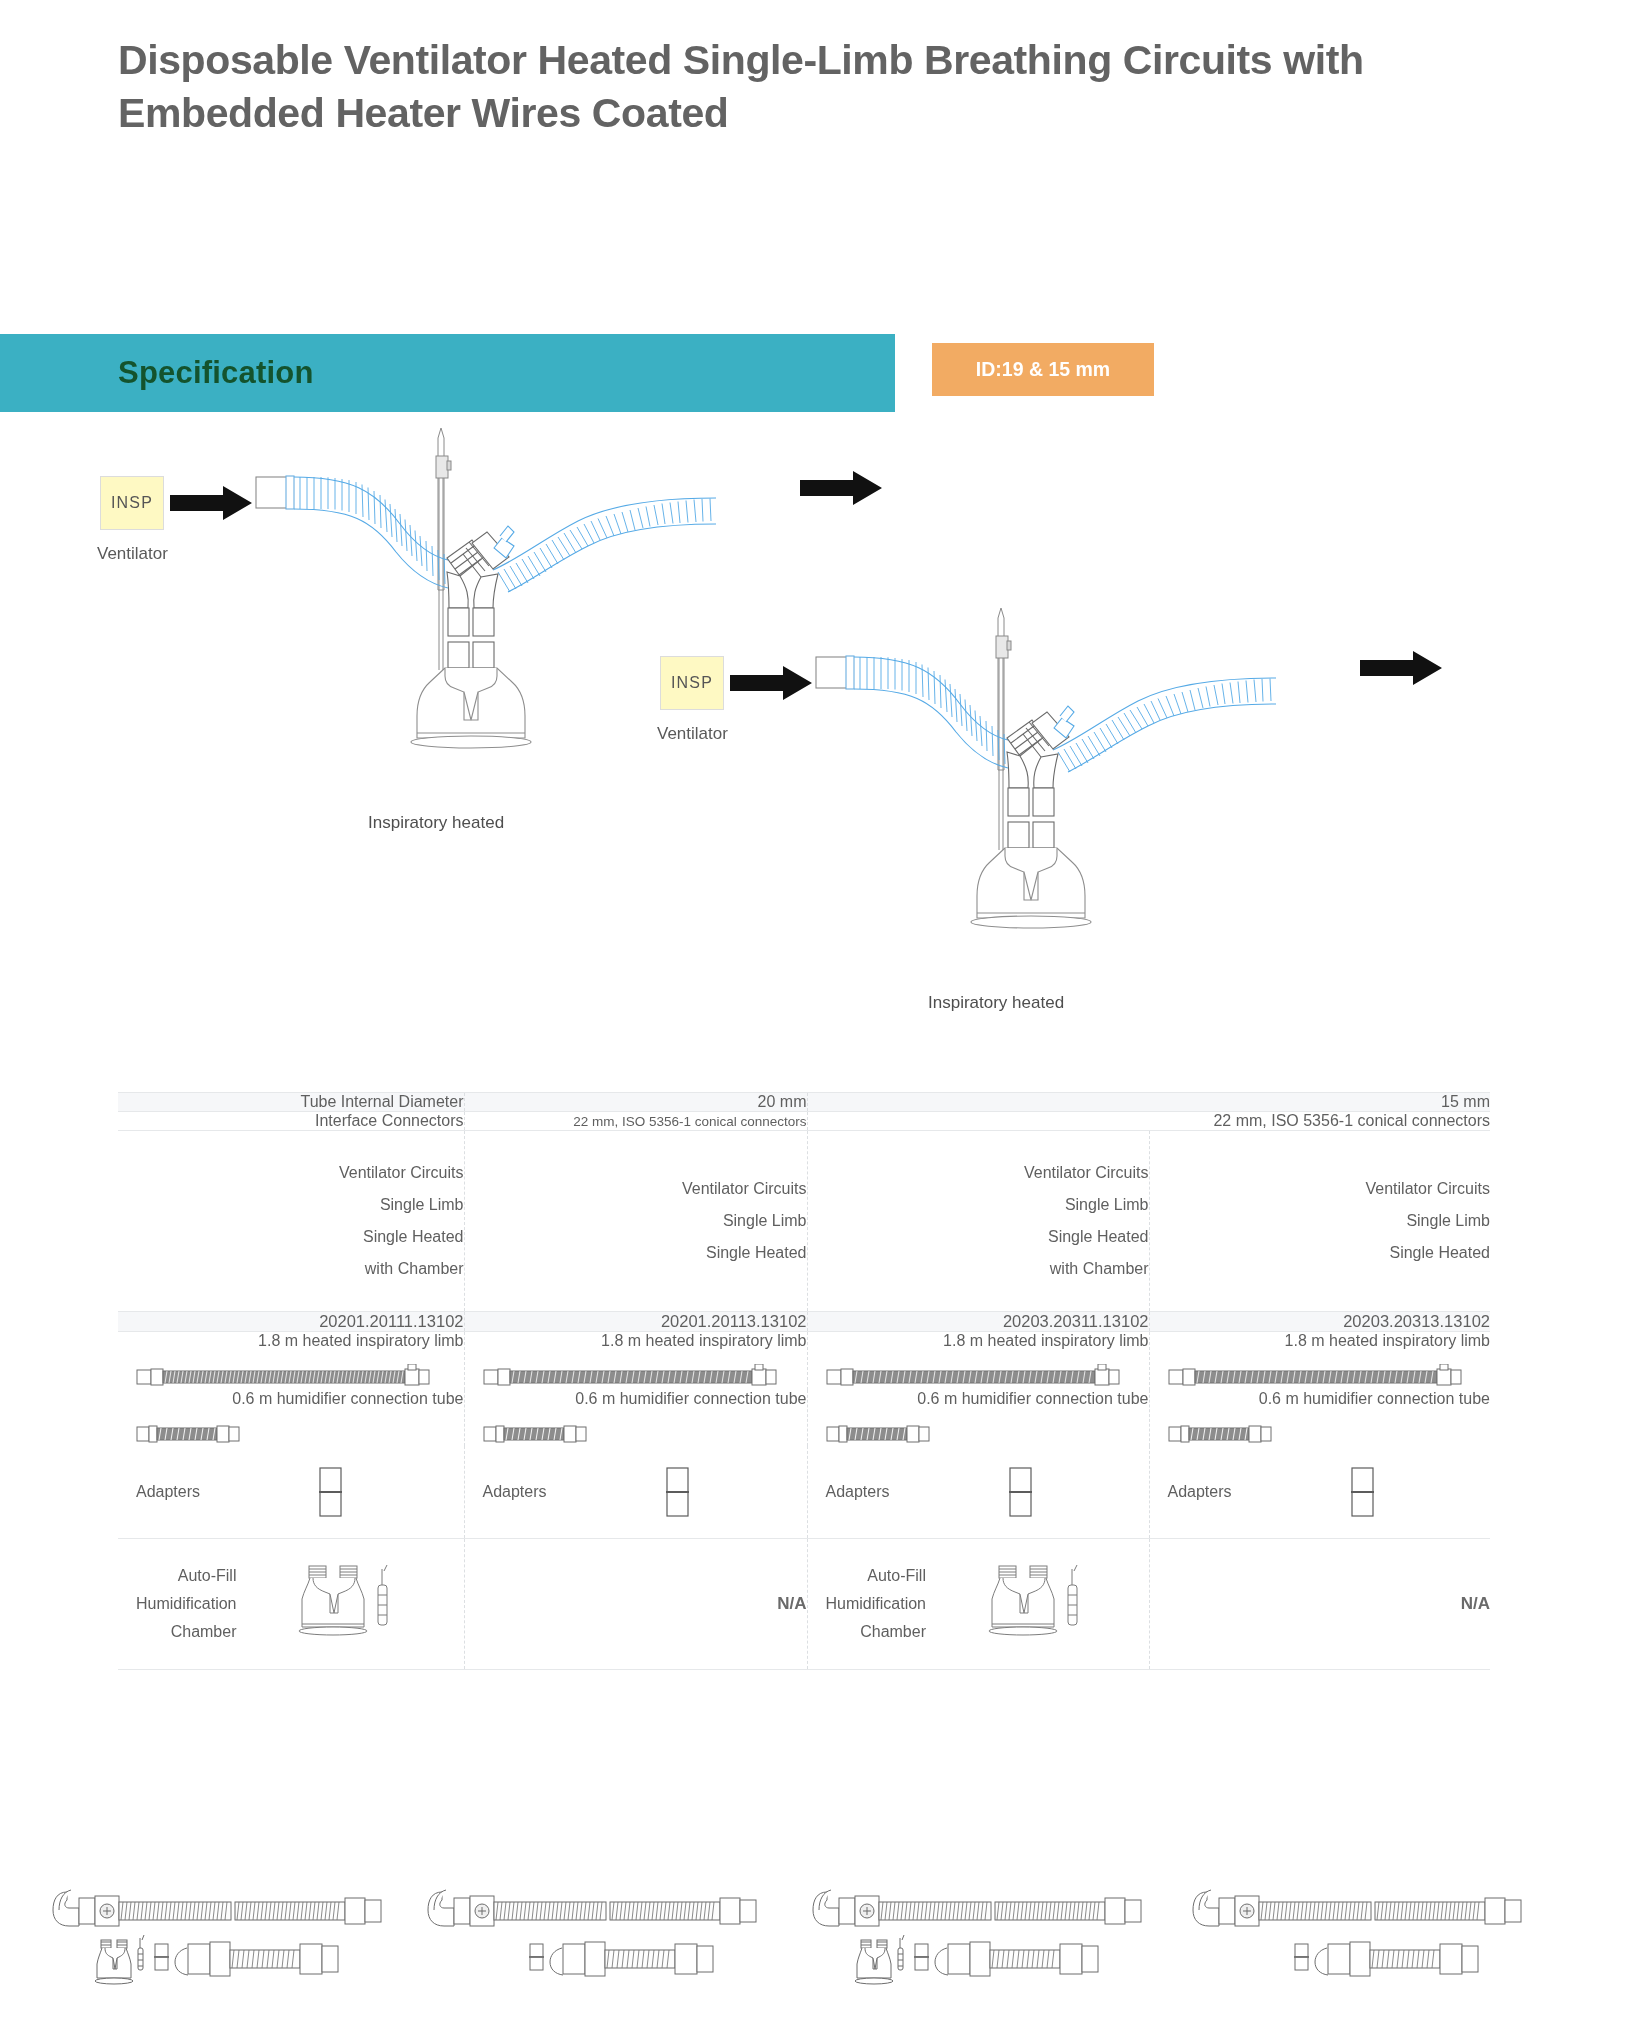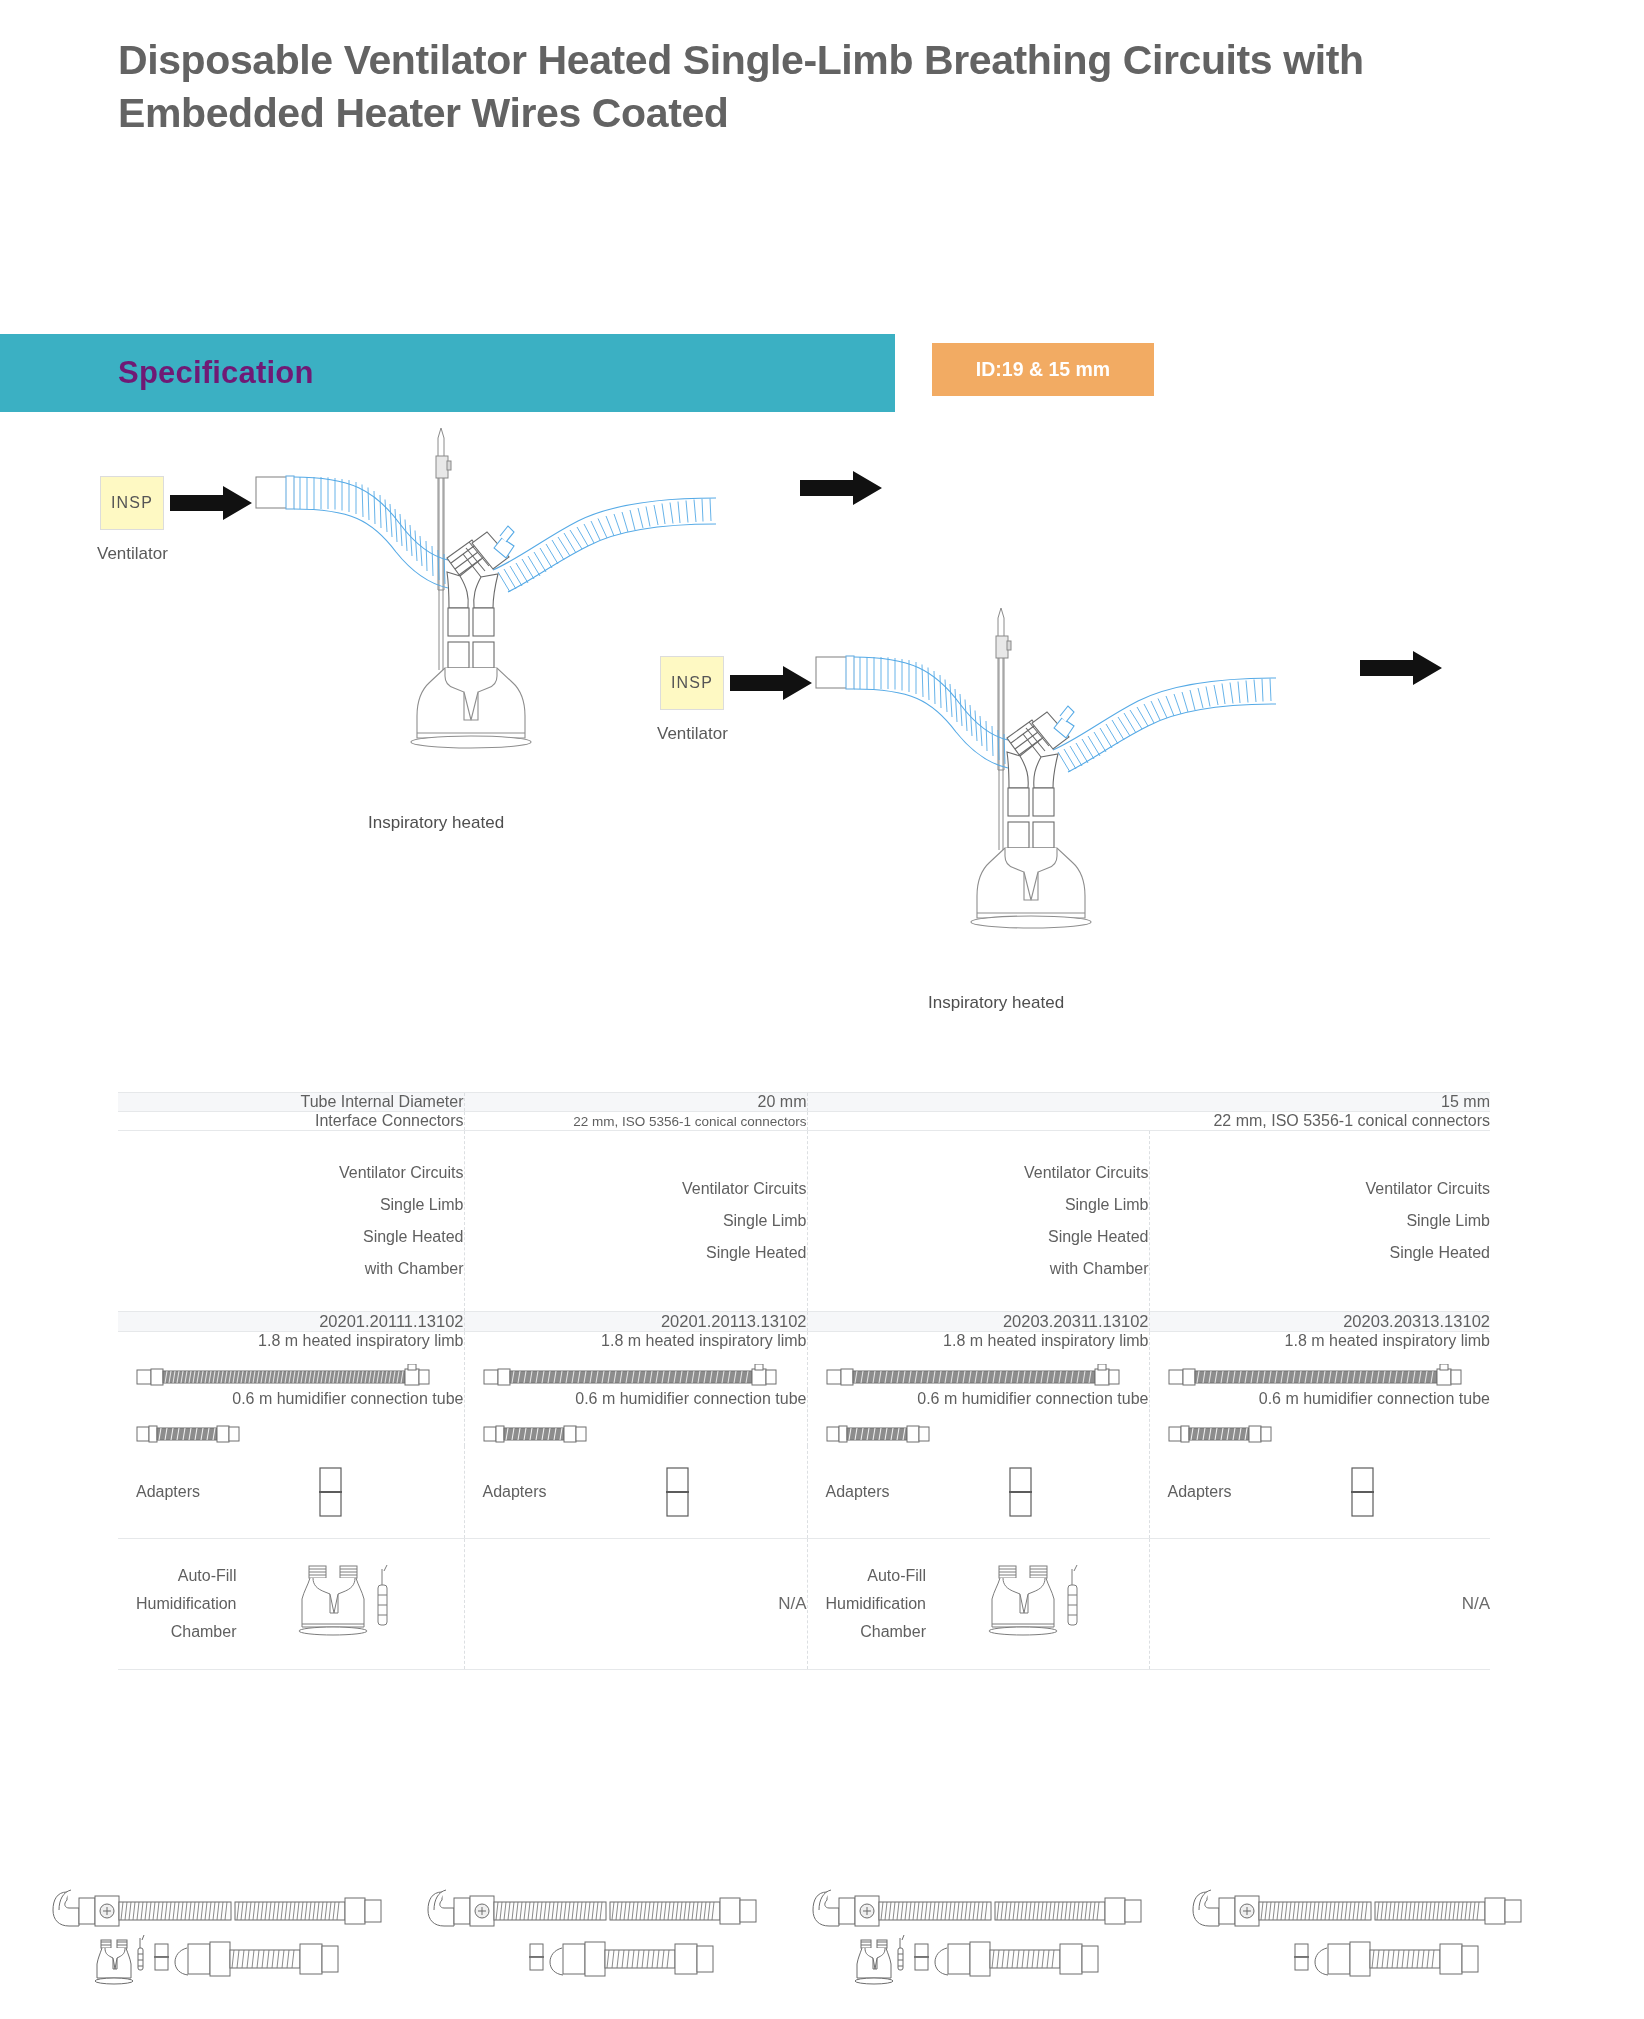--- a/index.html
+++ b/index.html
@@ -34,21 +34,21 @@
   
   .banner-row { position: absolute; left: 0; top: 334px; width: 1644px; height: 78px; }
   .spec-bar {
     position: absolute; left: 0; top: 0;
     width: 895px; height: 78px;
     background: #3bb0c3;
     display: flex; align-items: center;
   }
   .spec-bar span {
     margin-left: 118px;
-    color: #701a75;
+    color: #14532d;
     font-size: 31px;
     font-weight: bold;
     letter-spacing: 0.2px;
   }
   .badge {
     position: absolute; top: 9px; height: 53px;
     display: flex; align-items: center; justify-content: center;
     color: #ffffff; font-size: 19.5px; font-weight: bold;
   }
   .badge-id { left: 932px; width: 222px; background: #f2ab63; }
@@ -100,21 +100,21 @@
 
   .code-cell { padding: 16px 0; font-size: 16.5px; }
 
   .part-label { font-size: 16px; color: #5f5f5f; margin-bottom: 14px; }
   .part-cell { padding: 22px 0 22px 0; }
 
   .adapters-row td { padding: 16px 0; }
   .adapter-flex { display: flex; align-items: center; gap: 0; }
   .adapter-name { flex: 0 0 auto; }
 
-  .na-txt { font-size: 17px; color: #6a6a6a; }
+  .na-txt { font-size: 17px; color: #6a6a6a; font-weight: bold; }
 
   
   .bottom-row { position: absolute; left: 0; top: 1862px; width: 1644px; height: 150px; }
   .bottom-cell { position: absolute; top: 0; width: 380px; height: 150px; }
 
   svg { display: block; }
 </style>
 </head>
 <body>
 

